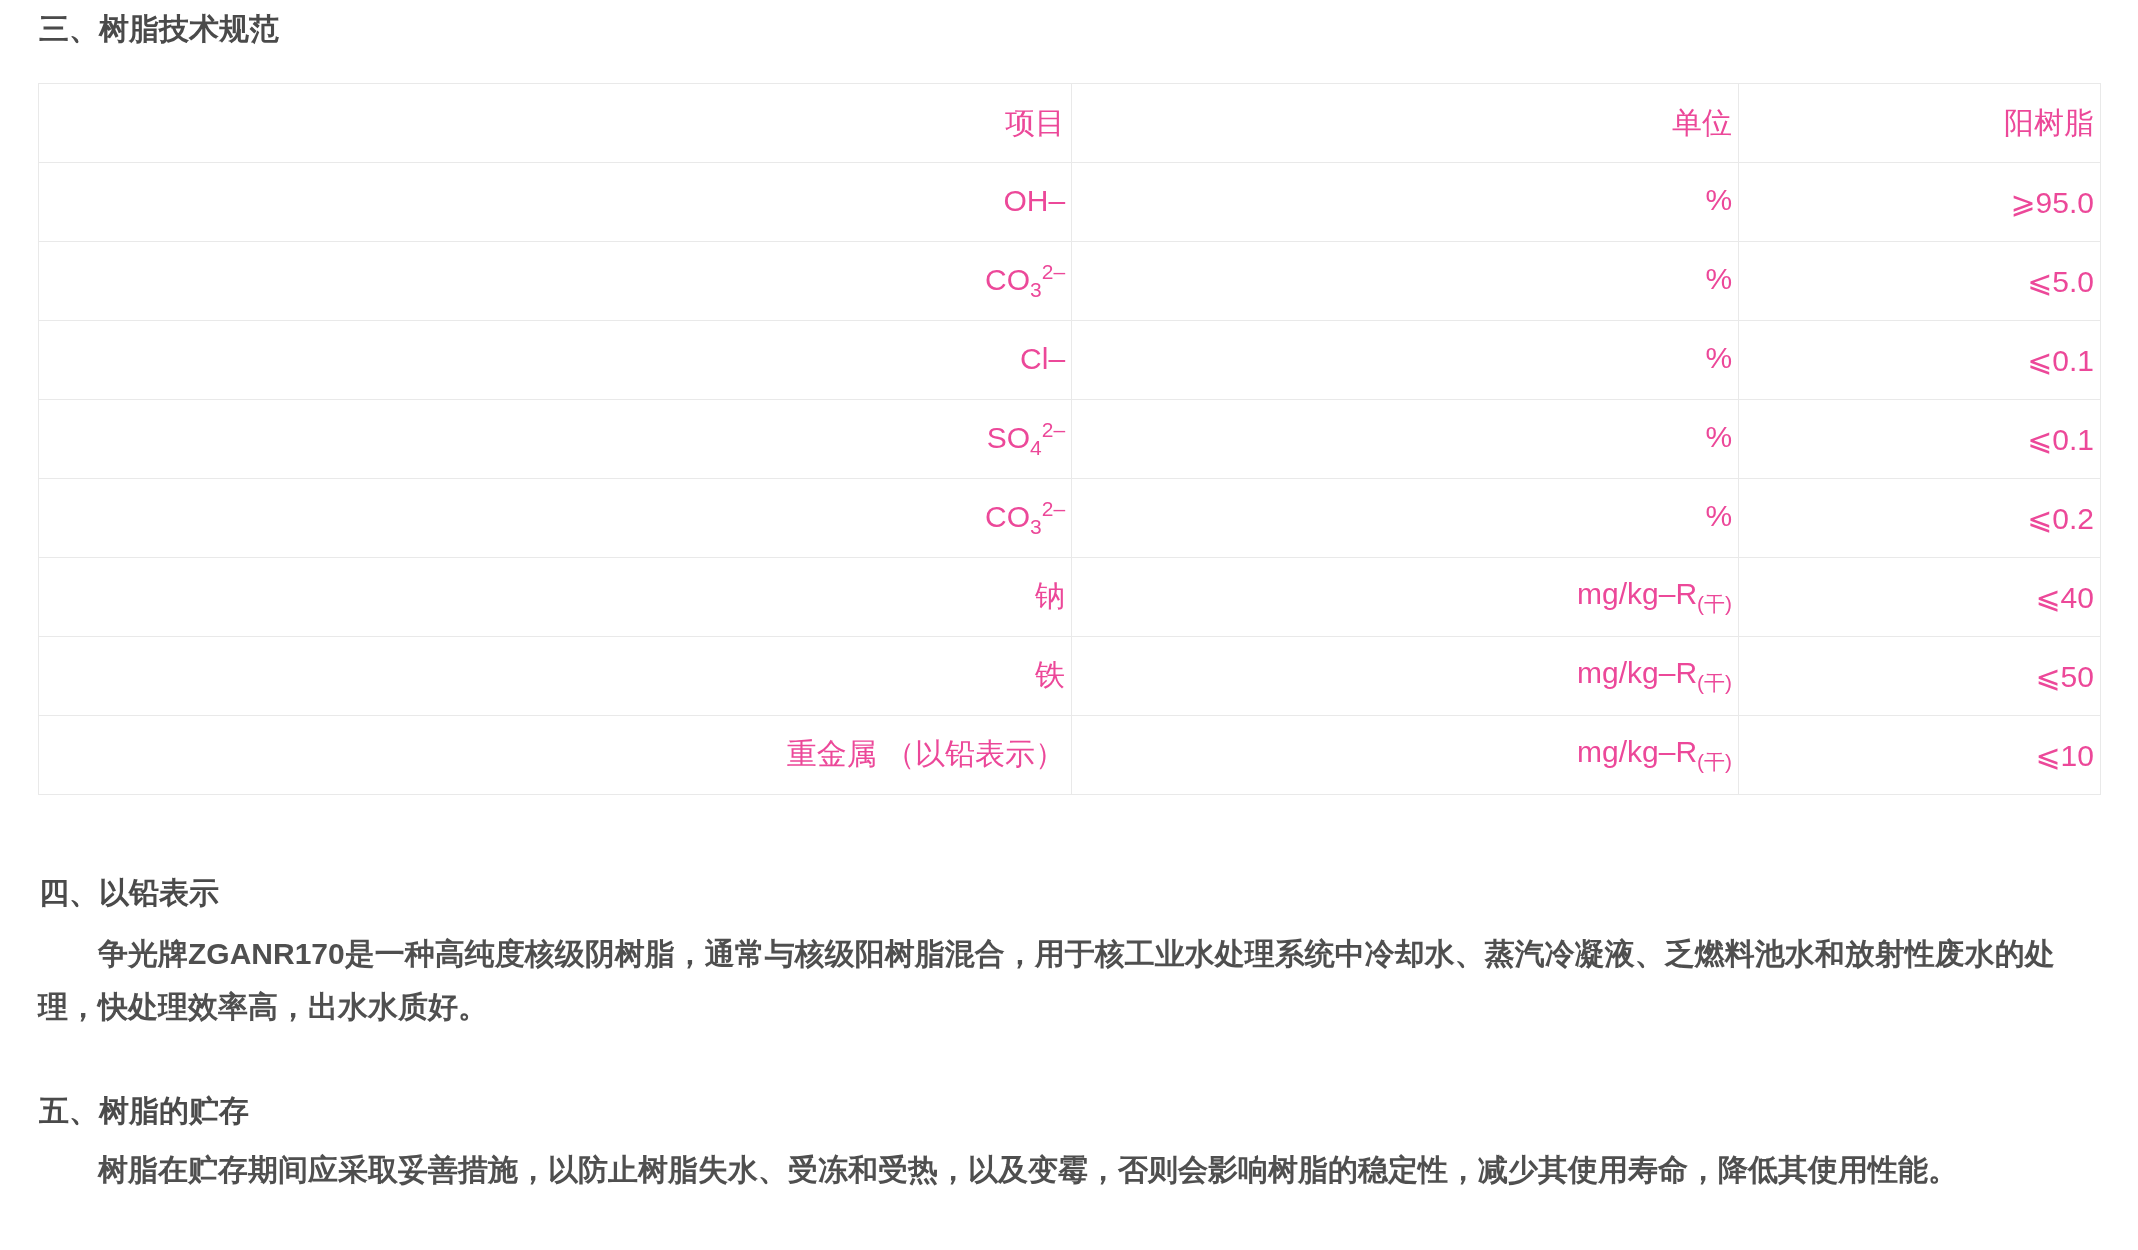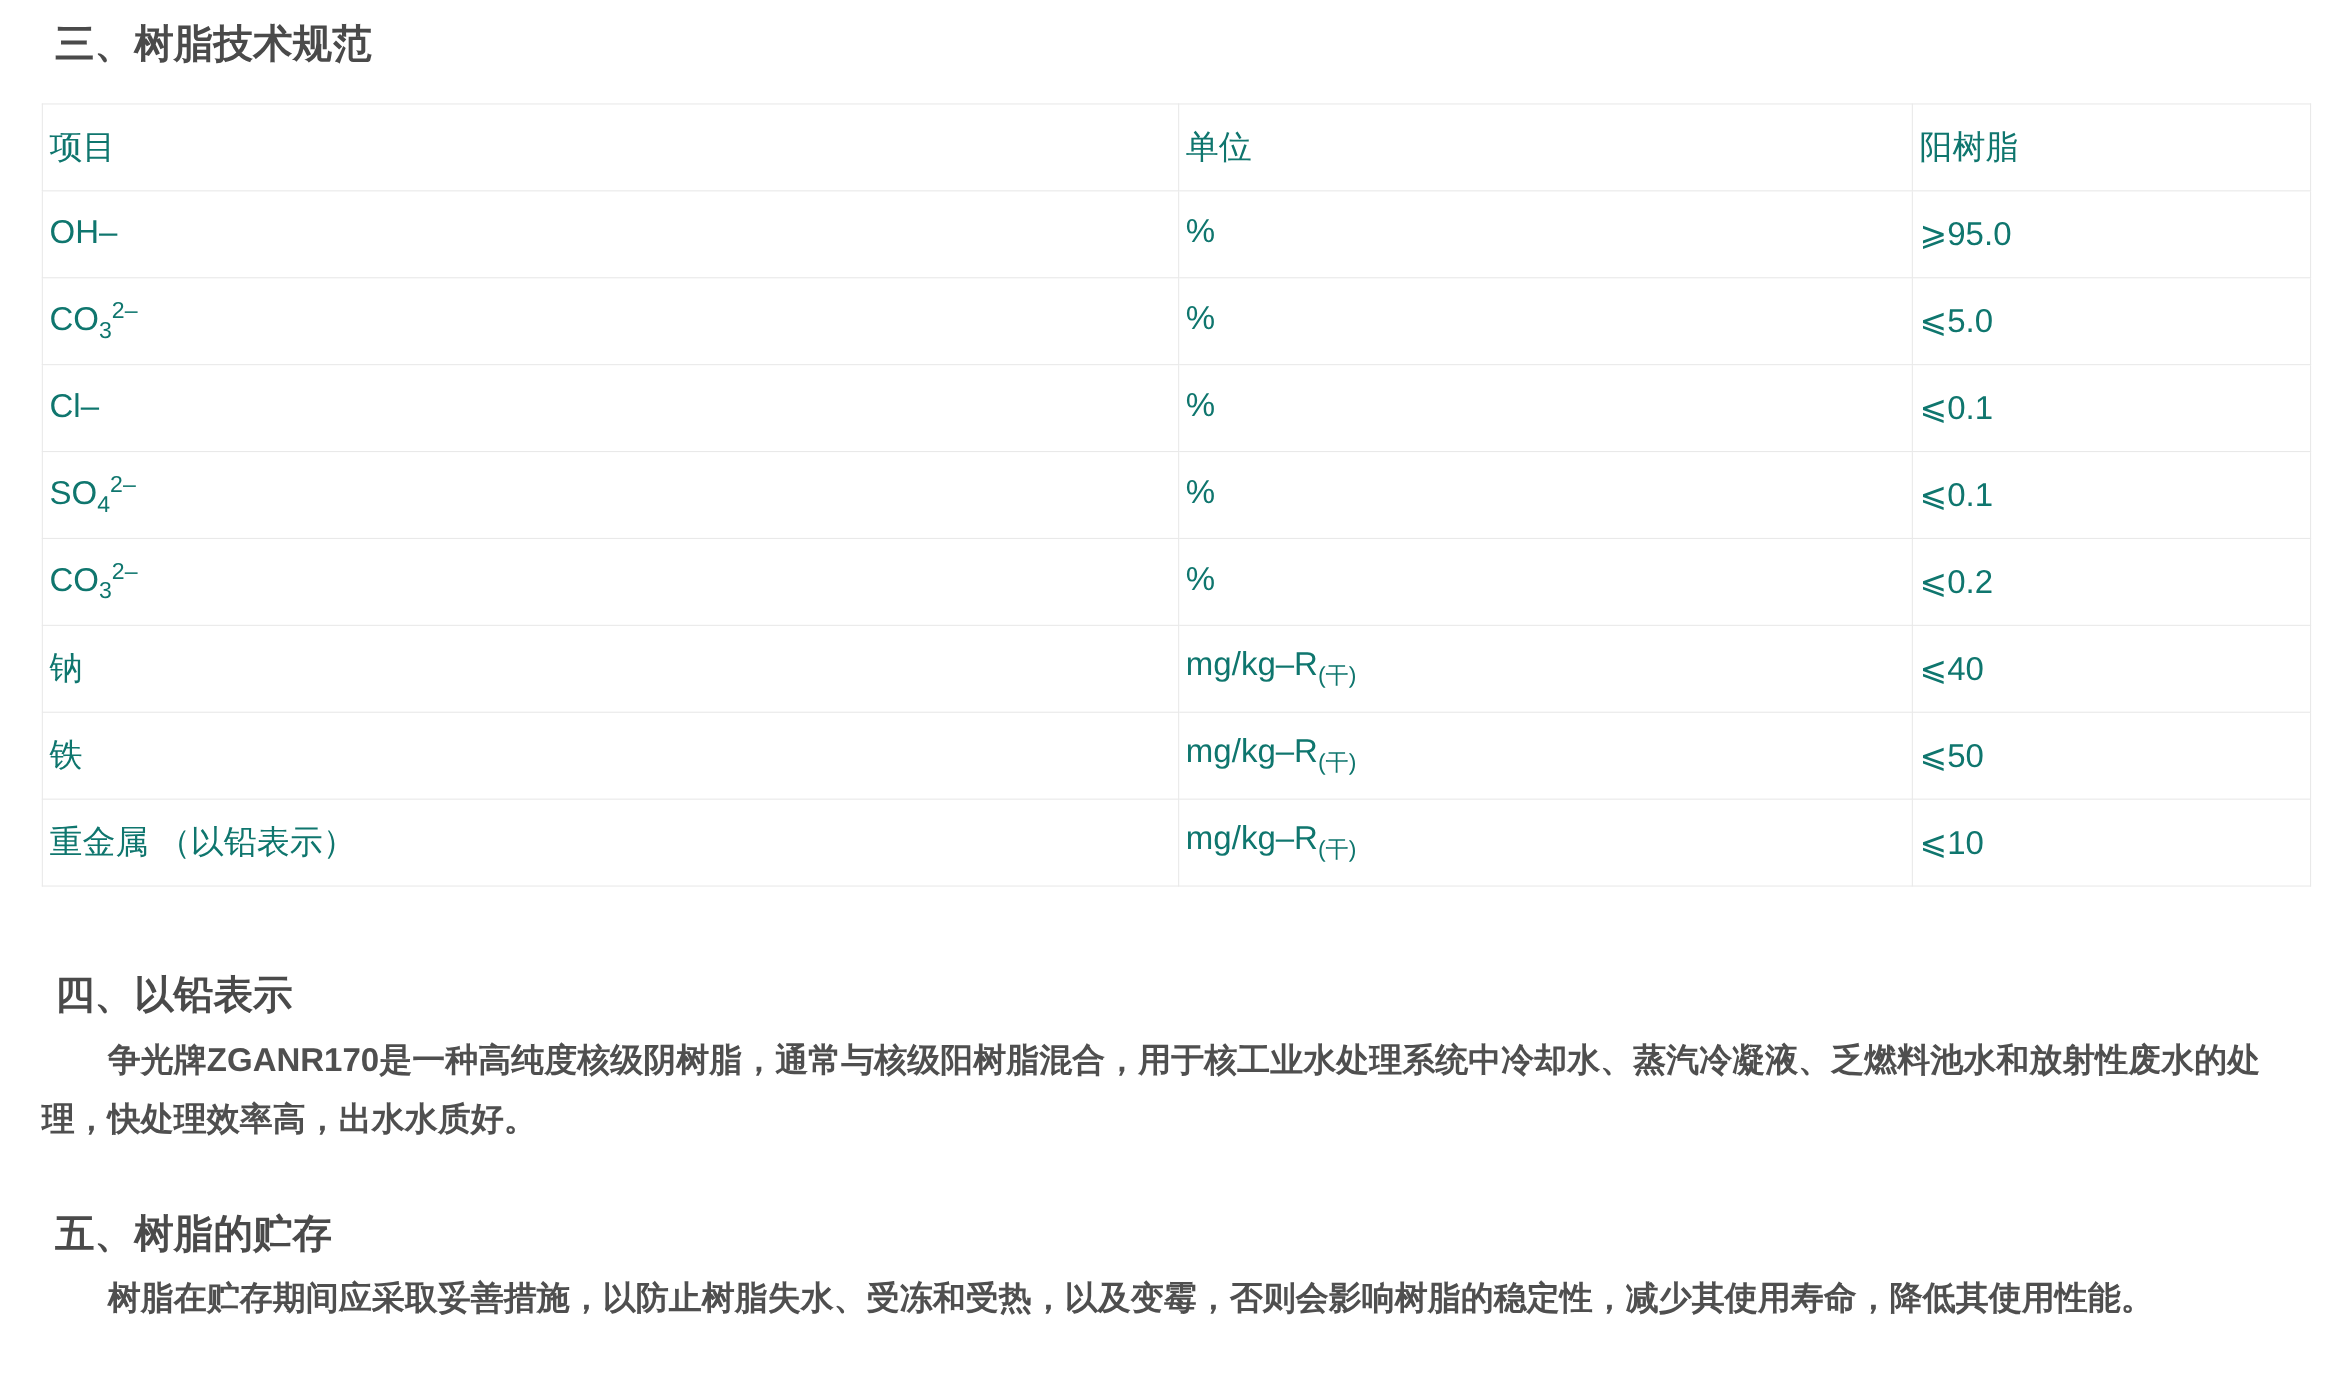--- a/index.html
+++ b/index.html
@@ -11,42 +11,42 @@
     width: 2138px;
     height: 1250px;
     overflow: hidden;
     font-family: "Liberation Sans", "DejaVu Sans", sans-serif;
     color: #4f4f4f;
   }
   .page {
     padding: 10px 38px 0 38px;
   }
   .sec-title {
-    margin: 12px;
-    font-size: 36px;
+    margin: 1px;
+    font-size: 30px;
     line-height: 36px;
     font-weight: bold;
     color: #4a4a4a;
   }
   .spec-table {
     border-collapse: collapse;
     table-layout: fixed;
     width: 2063px;
     margin-top: 36px;
   }
   .spec-table th,
   .spec-table td {
     border: 1px solid #e9e9e9;
     height: 70px;
     padding: 4px 6px;
-    text-align: left;
+    text-align: right;
     vertical-align: middle;
     font-size: 30px;
     font-weight: normal;
-    color: #0f766e;
+    color: #ec4899;
   }
   .spec-table sub {
     font-size: 0.7em;
     vertical-align: sub;
   }
   .spec-table sup {
     font-size: 0.7em;
     vertical-align: super;
   }
   .para {

